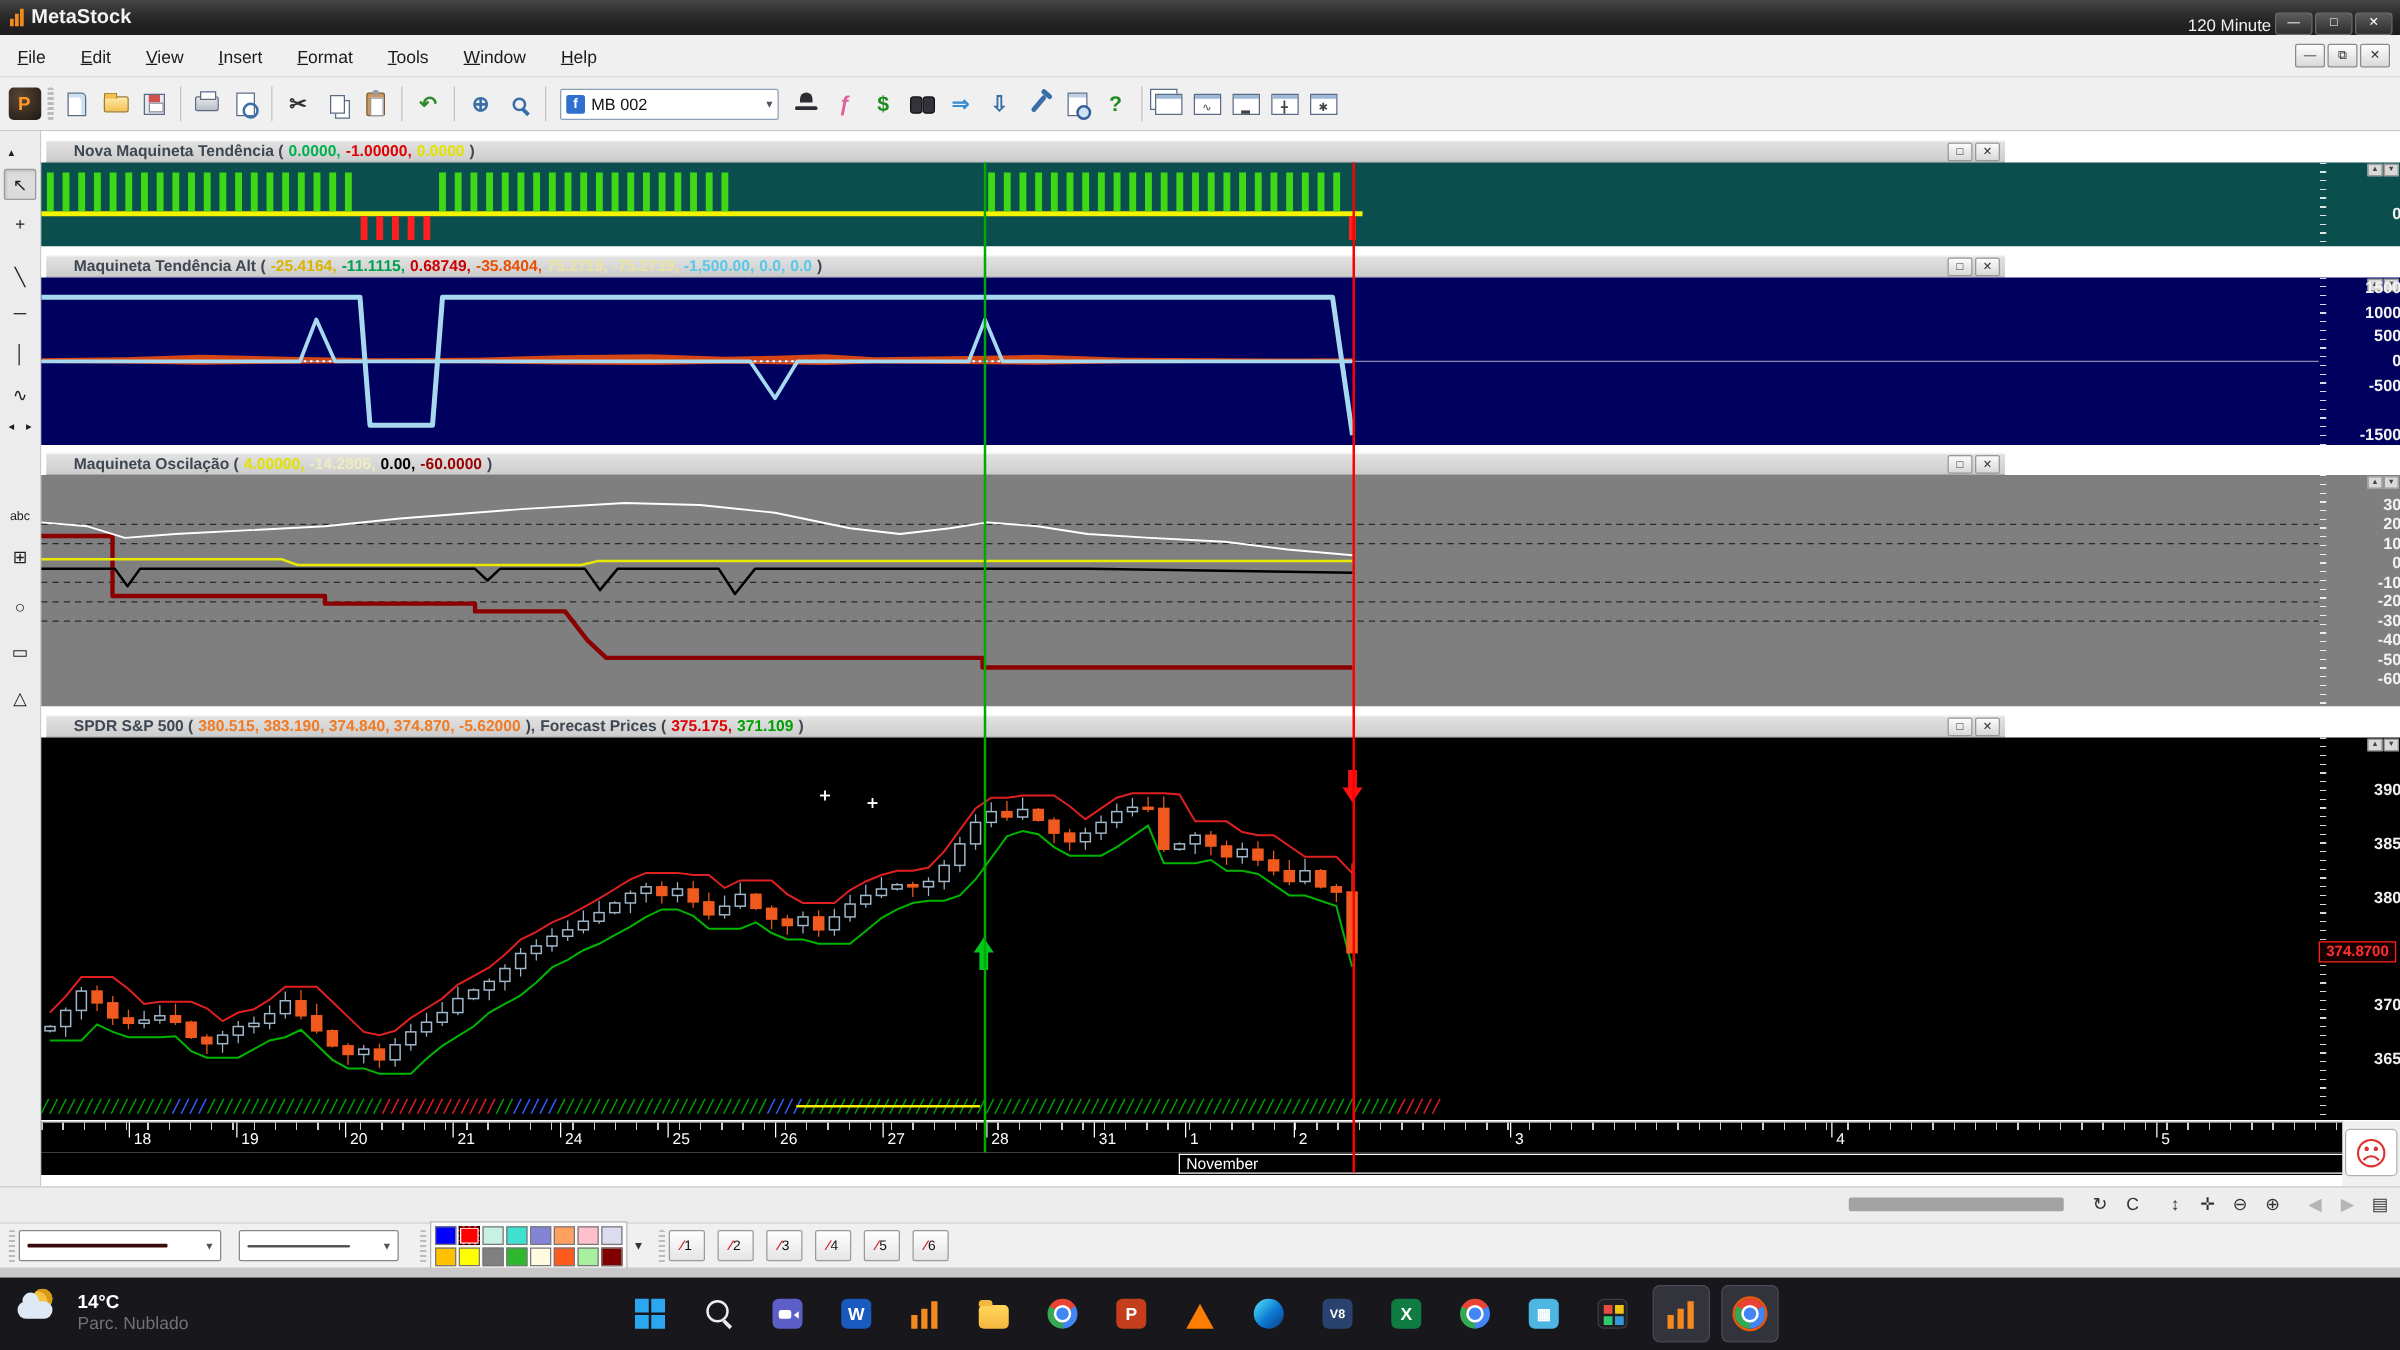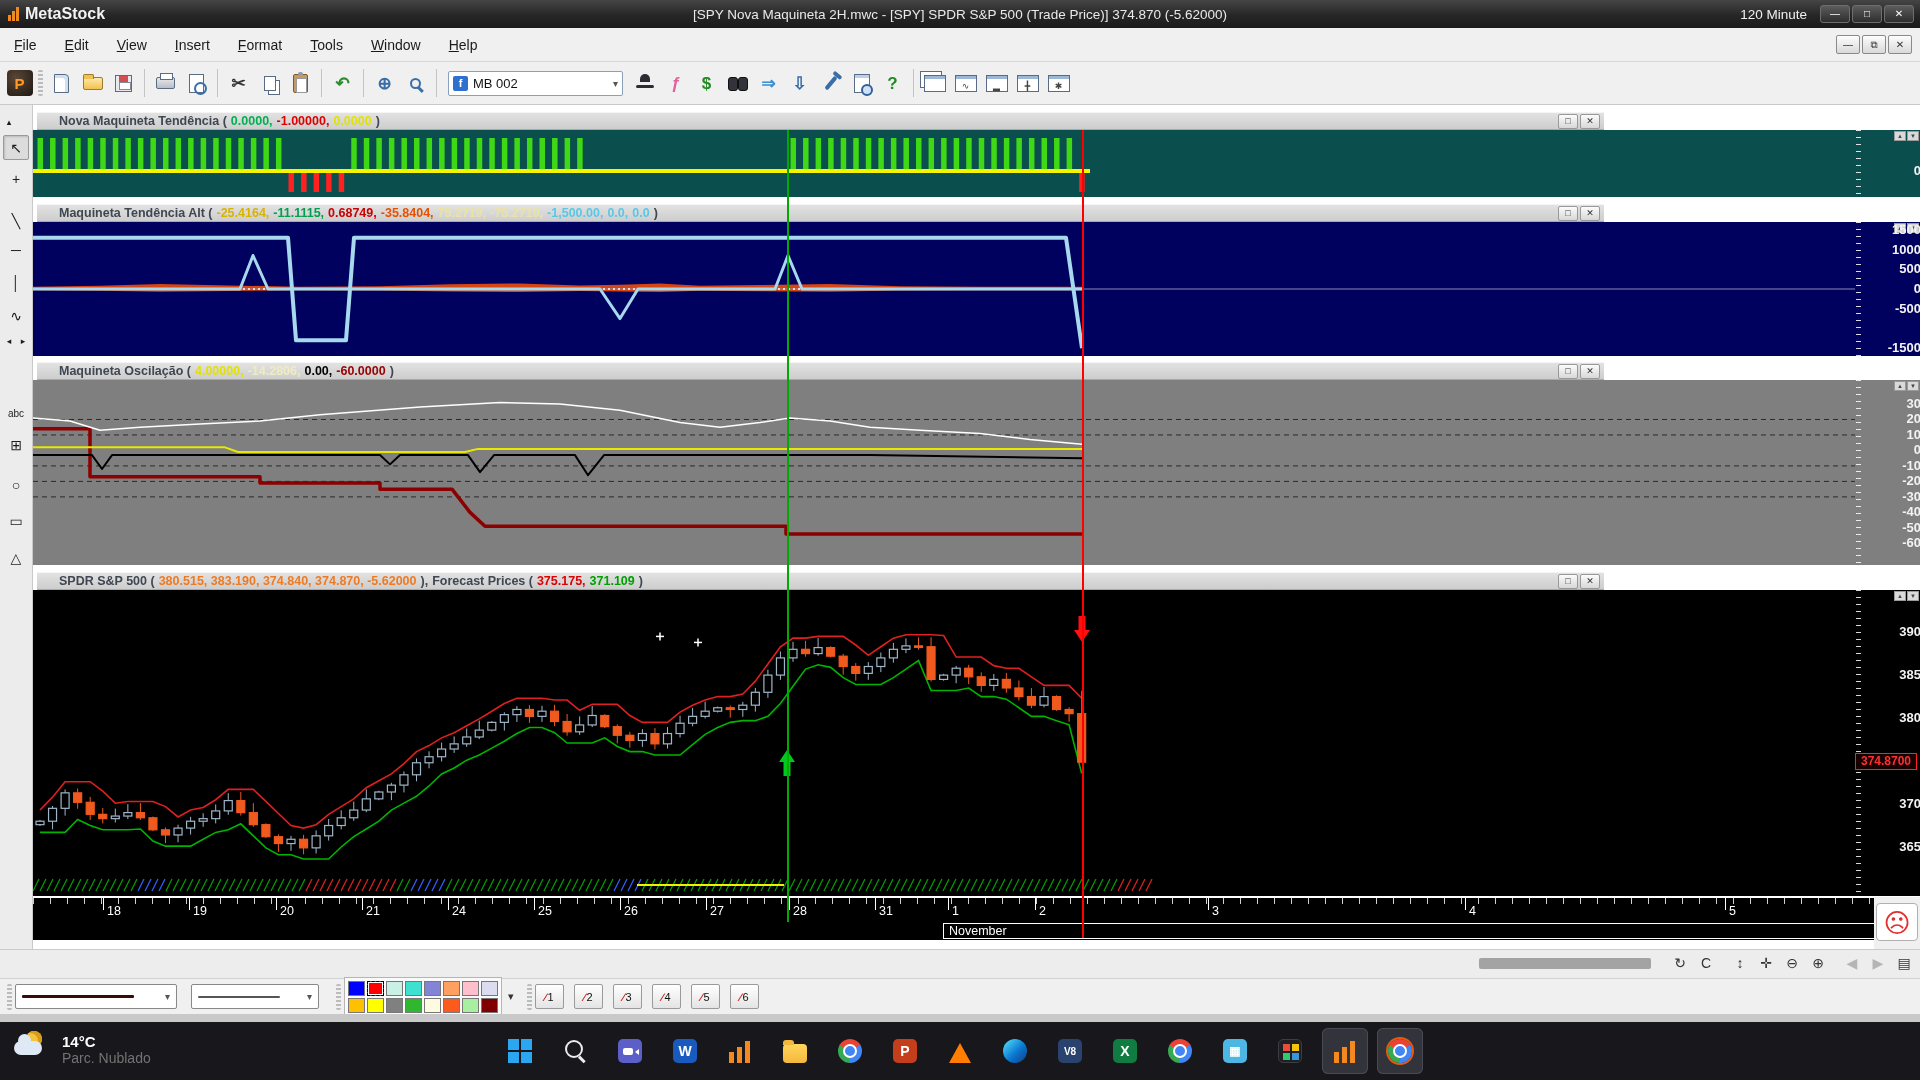--- a/index.html
+++ b/index.html
@@ -8,21 +8,21 @@
     font-family:"Liberation Sans",sans-serif;font-size:13px;color:#222;-webkit-font-smoothing:antialiased}
 
   
   #titlebar{position:absolute;left:0;top:0;width:1920px;height:28px;
     background:linear-gradient(#454545,#262626 55%,#1b1b1b);color:#fff;display:flex;align-items:center}
   .logo{display:flex;align-items:center;gap:5px;padding-left:8px;font-size:16px;font-weight:bold;color:#f2f2f2}
   .logo-bars{display:inline-block;width:12px;height:14px;position:relative}
   .logo-bars i{position:absolute;bottom:0;width:3px;background:#f08a1d}
   .logo-bars i:nth-child(1){left:0;height:6px}.logo-bars i:nth-child(2){left:4px;height:10px}.logo-bars i:nth-child(3){left:8px;height:14px}
   .doc-title{position:absolute;left:0;right:0;text-align:center;font-size:13.5px;color:#e9e9e9;pointer-events:none}
-  #tb-right{position:absolute;right:6px;top:0;height:28px;display:flex;align-items:center;gap:11px}
+  #tb-right{position:absolute;right:6px;top:0;height:28px;display:flex;align-items:flex-end;gap:1px}
   .period{font-size:13.5px;color:#efefef}
   .win-btn{width:30px;height:18px;margin-left:2px;border:1px solid #6e6e6e;border-radius:3px;
     background:linear-gradient(#5c5c5c,#2e2e2e);color:#fff;font-size:10px;line-height:16px;text-align:center;display:inline-block}
 
   
   #menubar{position:absolute;left:0;top:28px;width:1920px;height:34px;background:#f0f0f0;border-bottom:1px solid #d6d6d6;display:flex;align-items:center}
   .menu-item{padding:7px 14px;font-size:14px;color:#1a1a1a}
   .menu-item .u{text-decoration:underline}
   #mdibtns{position:absolute;right:8px;top:7px;display:flex;gap:2px}
   .mdi-btn{width:24px;height:19px;border:1px solid #8a8a8a;border-radius:2px;background:linear-gradient(#fdfdfd,#d9d9d9);
@@ -199,21 +199,20 @@
 
   <div id="titlebar">
     <div class="logo">
       <span class="logo-bars">
           <i></i>
           <i></i>
           <i></i>
         </span>
       <span>MetaStock</span>
     </div>
-    <div class="doc-title">[SPY Nova Maquineta 2H.mwc - [SPY] SPDR S&amp;P 500 (Trade Price)]   374.870 (-5.62000)</div>
     <div id="tb-right">
       <span class="period">120 Minute</span>
       <span id="winbtns"><span class="win-btn">—</span><span class="win-btn">□</span><span class="win-btn">✕</span></span>
     </div>
   </div>
 
   <div id="menubar">
     <div id="menus" style="display:flex">
         <div class="menu-item"><span class="u">F</span><span>ile</span></div>
         <div class="menu-item"><span class="u">E</span><span>dit</span></div>

